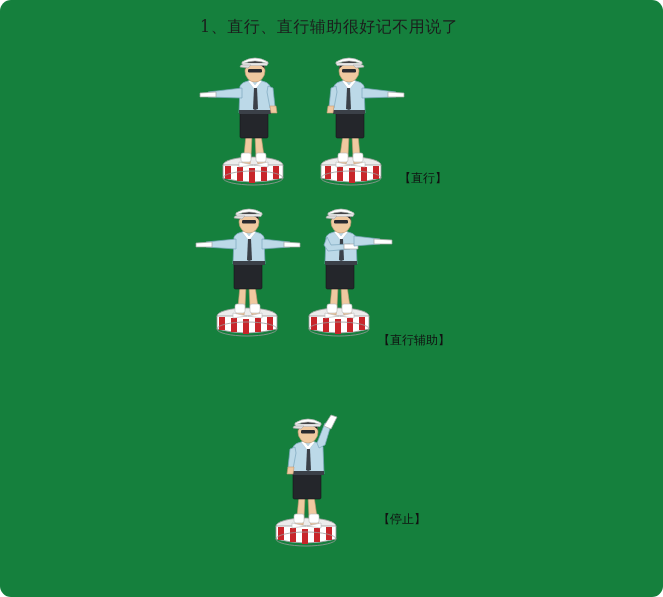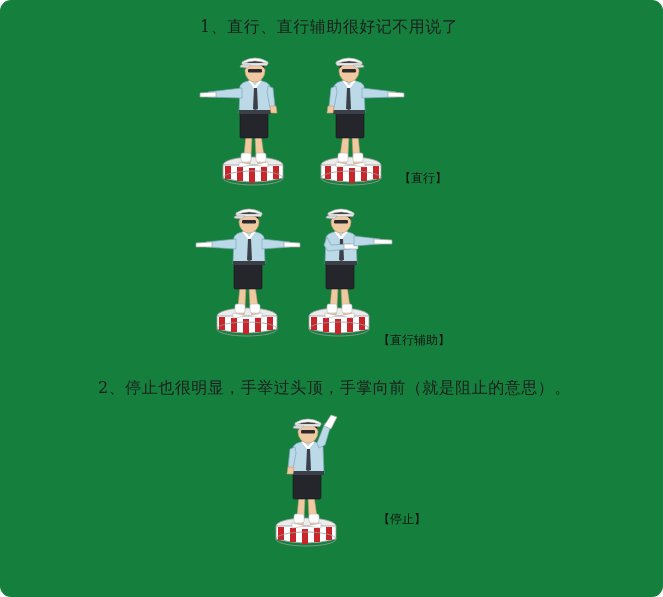--- a/index.html
+++ b/index.html
@@ -265,21 +265,20 @@
         <rect x="50" y="17" width="14" height="3.5" rx="1.2" fill="#2a2a30"></rect>
         <path d="M44 10 Q57 2 70 10 L70 12 Q57 6 44 12 Z" fill="#ffffff" stroke="#b0b0b0" stroke-width="0.7"></path>
         <path d="M44 11 L70 11 L69 13.5 L45 13.5 Z" fill="#e8e8e8" stroke="#b0b0b0" stroke-width="0.5"></path>
         <path d="M43 13 L53 13 L50 16 L42 15 Z" fill="#dedede" stroke="#a8a8a8" stroke-width="0.6"></path>
       </g>
     </svg>
   </div>
 
   <div class="caption" id="caption-assist">【直行辅助】</div>
 
-  <div class="heading" id="heading-2">2、停止也很明显，手举过头顶，手掌向前（就是阻止的意思）。</div>
 
   <div class="figure" id="figure-stop">
     <svg viewBox="0 0 110 135" xmlns="http://www.w3.org/2000/svg">
       <g>
         <ellipse cx="55" cy="113" rx="30" ry="8" fill="#ececec" stroke="#9a9a9a" stroke-width="0.8"></ellipse>
         <path d="M25 113 L25 126 Q55 134 85 126 L85 113 Z" fill="#ffffff" stroke="#9a9a9a" stroke-width="0.8"></path>
         <g>
           <rect x="27" y="114" width="6" height="13" fill="#c8262b"></rect>
           <rect x="39" y="115" width="6" height="14" fill="#c8262b"></rect>
           <rect x="51" y="116" width="6" height="15" fill="#c8262b"></rect>

